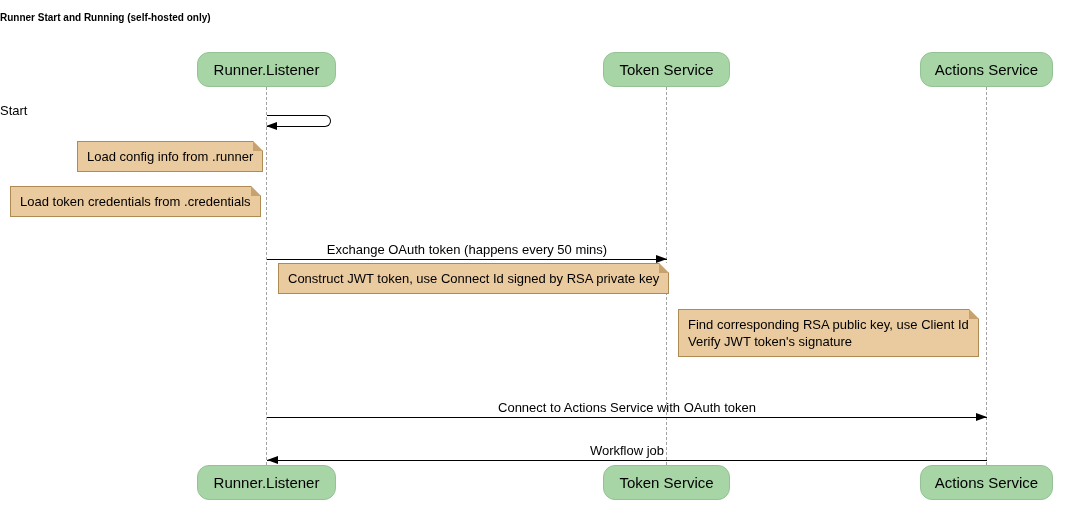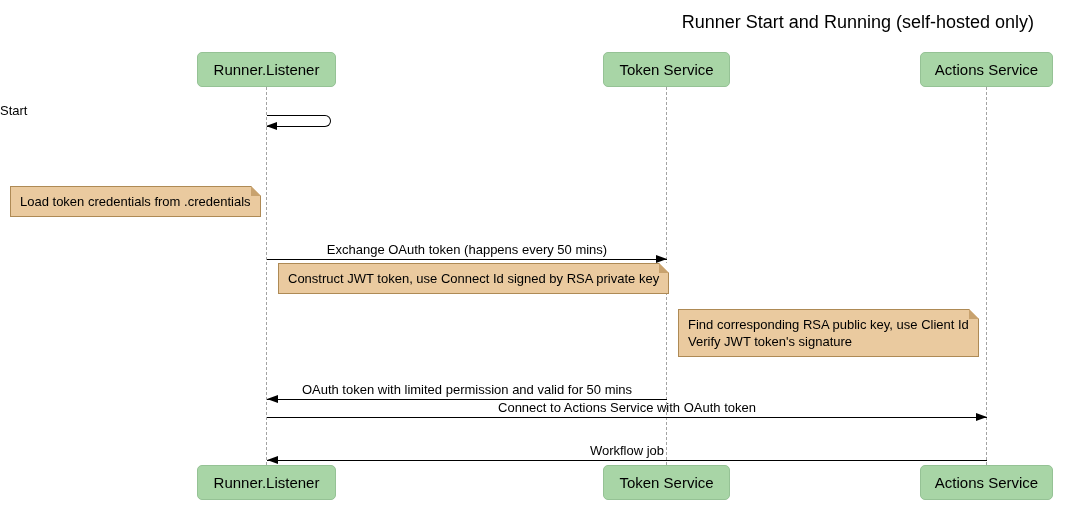--- a/index.html
+++ b/index.html
@@ -1,32 +1,32 @@
 <!DOCTYPE html>
 <html style="--participant-fill: #a8d5a6; --participant-border: #95c295; --note-fill: #eaca9f; --note-border: #ae8a55; --note-fold: #c8a26e; --lifeline: #a3a3a3; --arrow: #000000;"><head>
 <meta charset="utf-8">
 <style>
   html,body{margin:0;padding:0;background:#fff;}
   .stage{
     position:relative;width:1070px;height:525px;background:#fff;
     font-family:"Liberation Sans",sans-serif;color:#000;overflow:hidden;
   }
   .title{
-    position:absolute;left:0;top:12px;width:1034px;text-align:right;
-    font-size:18px;font-weight:normal;white-space:nowrap;
+    position:absolute;left:0;top:12px;width:1034px;text-align:left;
+    font-size:10px;font-weight:bold;white-space:nowrap;
   }
   .lifeline{
     position:absolute;top:87px;height:378px;width:0;
     border-left:1.5px dashed var(--lifeline,#a3a3a3);
   }
   .participant{
     position:absolute;height:35px;line-height:34px;text-align:center;
     background:var(--participant-fill,#a8d5a6);
     border:1px solid var(--participant-border,#95c295);
-    border-radius:5px;font-size:15px;box-sizing:border-box;white-space:nowrap;
+    border-radius:12px;font-size:15px;box-sizing:border-box;white-space:nowrap;
   }
   .note{
     position:absolute;background:var(--note-fill,#eaca9f);
     border:1px solid var(--note-border,#ae8a55);
     padding:6px 9px;font-size:13px;line-height:17px;white-space:nowrap;
   }
   .note::before{ 
     content:"";position:absolute;top:-1px;right:-1px;width:0;height:0;
     border-top:10px solid #fff;border-left:10px solid transparent;
   }
@@ -69,44 +69,41 @@
   <div class="lifeline" style="left:986px"></div>
 
   <div class="participant" style="left:197px;top:52px;width:139px">Runner.Listener</div>
   <div class="participant" style="left:603px;top:52px;width:127px">Token Service</div>
   <div class="participant" style="left:920px;top:52px;width:133px">Actions Service</div>
 
   <div class="self-label">Start</div>
   <div class="self-loop"></div>
   <div class="self-arrowhead"></div>
 
+  <div class="note" style="left:77px;top:141px">
+    <span>Load config info from .runner</span>
+  </div>
   <div class="note" style="left:10px;top:186px">
     <span>Load token credentials from .credentials</span>
   </div>
   <div class="note" style="left:278px;top:263px">
     <span>Construct JWT token, use Connect Id signed by RSA private key</span>
   </div>
   <div class="note" style="left:678px;top:309px">
     <div>Find corresponding RSA public key, use Client Id</div>
     <div>Verify JWT token's signature</div>
   </div>
 
   <div class="msg" style="left:267px;top:231px;width:400px">
     <div class="lbl">Exchange OAuth token (happens every 50 mins)</div>
     <div class="line">
       <i class="arrow right"></i>
     </div>
   </div>
 
-  <div class="msg" style="left:267px;top:371px;width:400px">
-    <div class="lbl">OAuth token with limited permission and valid for 50 mins</div>
-    <div class="line">
-      <i class="arrow left"></i>
-    </div>
-  </div>
 
   <div class="msg" style="left:267px;top:389px;width:720px">
     <div class="lbl">Connect to Actions Service with OAuth token</div>
     <div class="line">
       <i class="arrow right"></i>
     </div>
   </div>
 
   <div class="msg" style="left:267px;top:432px;width:720px">
     <div class="lbl">Workflow job</div>

